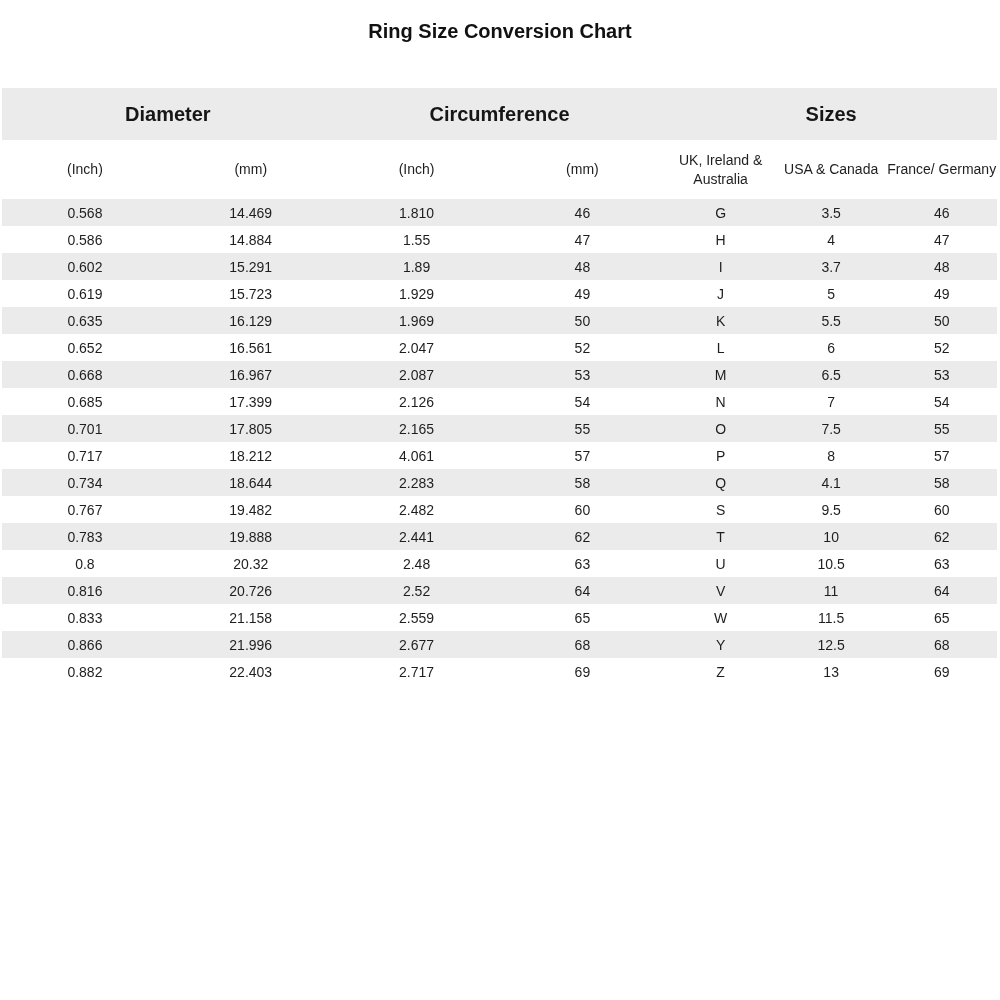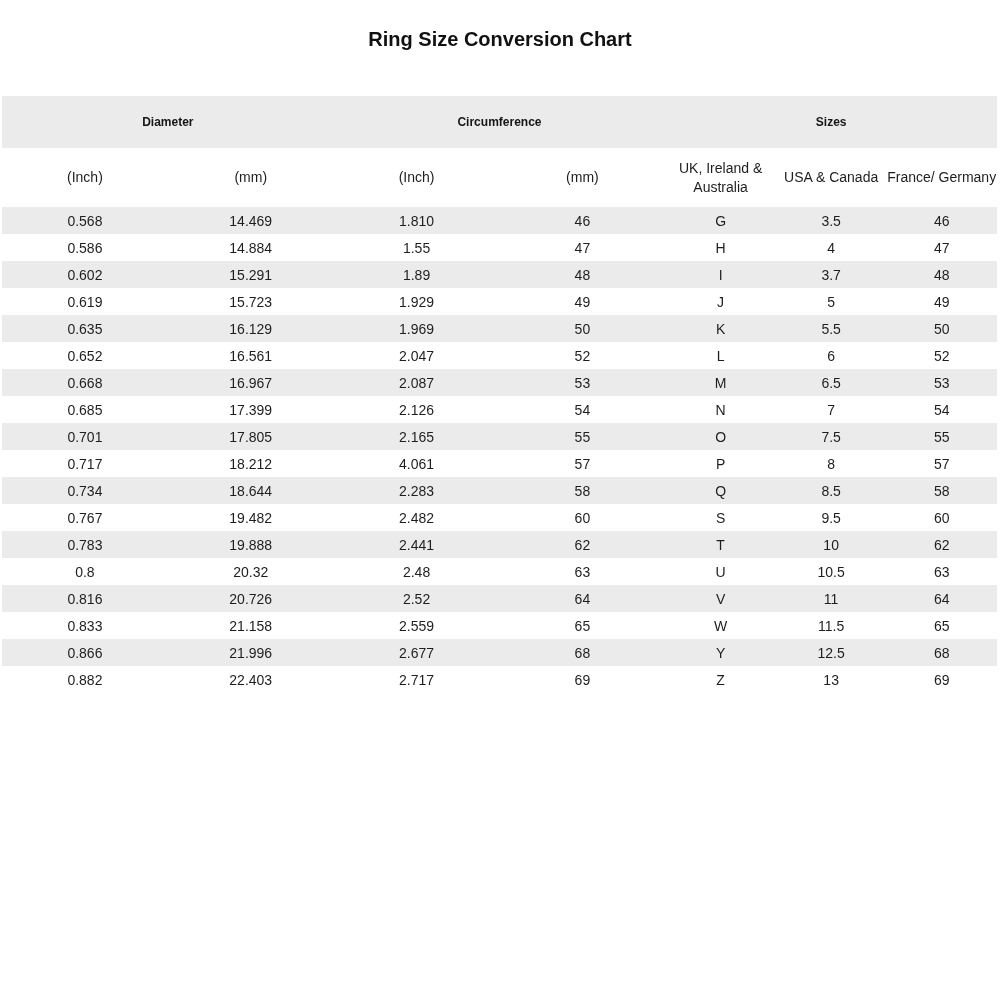--- a/index.html
+++ b/index.html
@@ -7,21 +7,21 @@
     padding: 0;
     width: 1000px;
     height: 1000px;
     background: #ffffff;
     font-family: "Liberation Sans", sans-serif;
     color: #1e1e1e;
     overflow: hidden;
   }
   .page-title {
     margin: 0;
-    padding-top: 29px;
+    padding-top: 21px;
     height: 20px;
     line-height: 20px;
     text-align: center;
     font-size: 20px;
     font-weight: bold;
     color: #111111;
   }
   table.ring-table {
     margin-top: 47px;
     margin-left: 2px;
@@ -37,21 +37,21 @@
     vertical-align: middle;
     font-size: 14px;
     font-weight: normal;
     white-space: normal;
   }
   tr.group-header-row {
     height: 52px;
     background: #ebebeb;
   }
   tr.group-header-row th {
-    font-size: 12px;
+    font-size: 20px;
     font-weight: bold;
     color: #161616;
   }
   tr.column-header-row {
     height: 59px;
     background: #ffffff;
   }
   tr.column-header-row th {
     line-height: 1.3;
   }
@@ -177,21 +177,21 @@
         <td>P</td>
         <td>8</td>
         <td>57</td>
       </tr>
       <tr>
         <td>0.734</td>
         <td>18.644</td>
         <td>2.283</td>
         <td>58</td>
         <td>Q</td>
-        <td>8.5</td>
+        <td>4.1</td>
         <td>58</td>
       </tr>
       <tr>
         <td>0.767</td>
         <td>19.482</td>
         <td>2.482</td>
         <td>60</td>
         <td>S</td>
         <td>9.5</td>
         <td>60</td>

